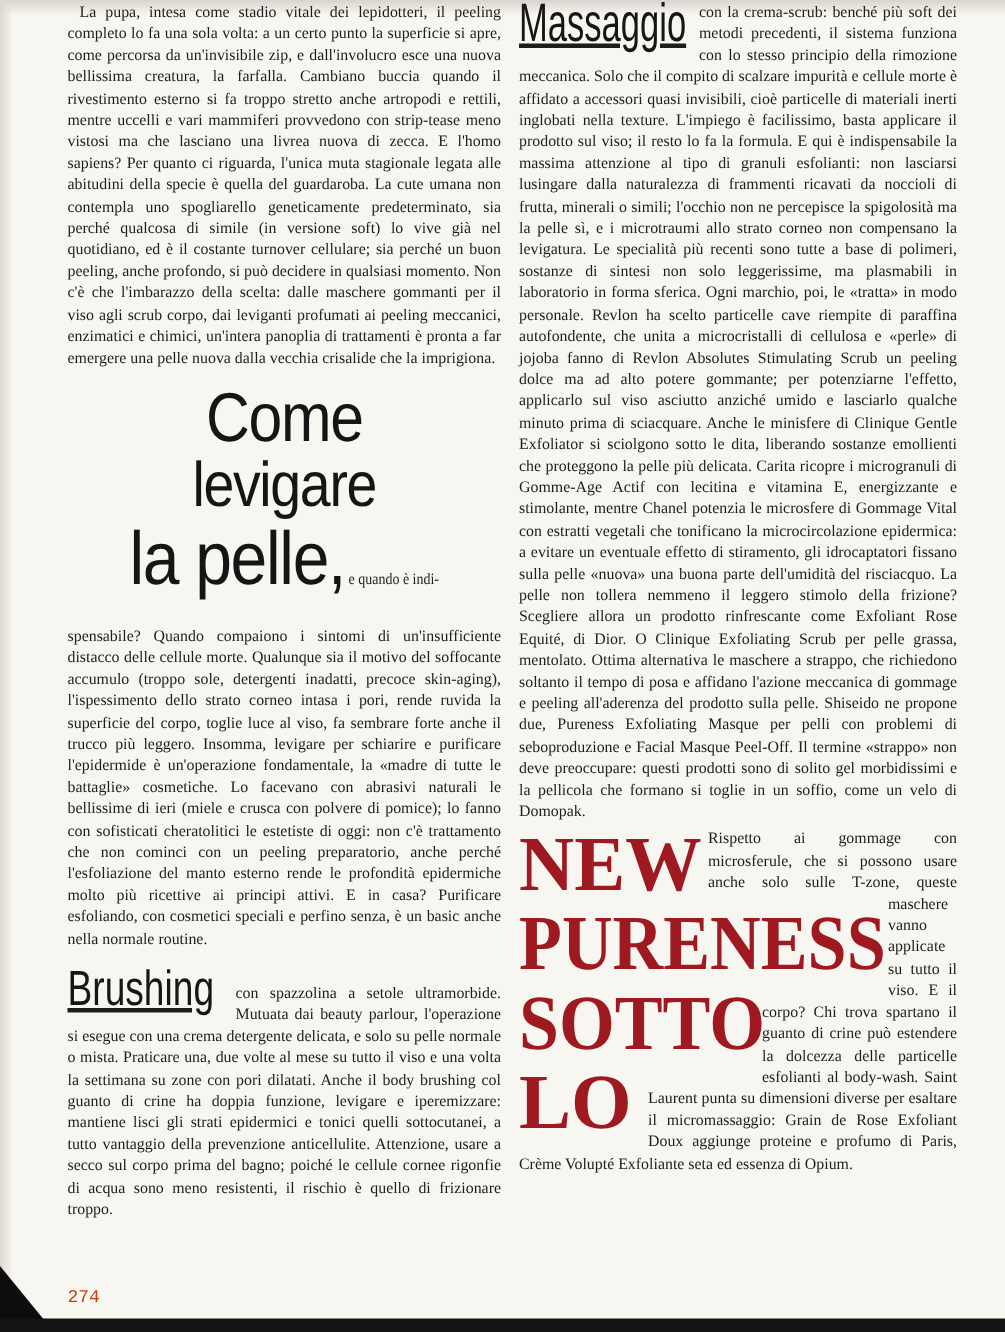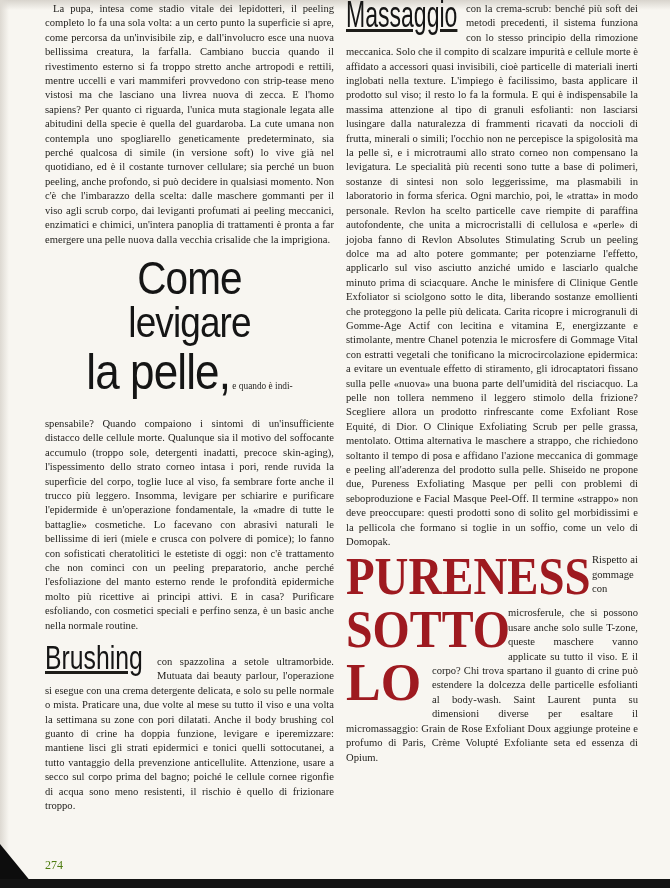--- a/index.html
+++ b/index.html
@@ -44,21 +44,21 @@
   .red-word .glyphs{display:block;font-weight:bold;font-size:52px;
     line-height:48px;color:#9e1a20;transform-origin:0 0;white-space:nowrap;
     font-family:"Liberation Serif", serif;}
   .rw-new{width:126px;}    .rw-new .glyphs{transform:scaleX(0.98);}
   .rw-pureness{width:246px;}.rw-pureness .glyphs{transform:scaleX(0.90);}
   .rw-sotto{width:162px;}  .rw-sotto .glyphs{transform:scaleX(0.92);}
   .rw-lo{width:86px;}      .rw-lo .glyphs{transform:scaleX(1);}
   .rw-scrub{width:160px;}  .rw-scrub .glyphs{transform:scaleX(0.90);}
   
   .page-number{position:absolute;left:45px;top:858px;font-size:12px;
-    color:#4d7c0f;}
+    color:#c2410c;font-family:Liberation Mono, monospace;}
   .bottom-bar{position:absolute;left:0;bottom:0;width:100%;height:9px;
     background:#141414;}
   .corner-triangle{position:absolute;left:0;bottom:0;width:36px;height:44px;
     background:#0d0d0d;clip-path:polygon(0 0,100% 100%,0 100%);}
 </style>
 </head>
 <body>
 
 <div class="sheet">
   <div class="edge-top"></div>
@@ -83,20 +83,23 @@
   </div>
 
   <div class="col col-right">
     <p class="para">
       <span class="float-head head-massaggio">
         <span class="cond">Massaggio</span>
       </span><span>con la crema-scrub: benché più soft dei metodi precedenti, il sistema funziona con lo stesso principio della rimozione meccanica. Solo che il compito di scalzare impurità e cellule morte è affidato a accessori quasi invisibili, cioè particelle di materiali inerti inglobati nella texture. L'impiego è facilissimo, basta applicare il prodotto sul viso; il resto lo fa la formula. E qui è indispensabile la massima attenzione al tipo di granuli esfolianti: non lasciarsi lusingare dalla naturalezza di frammenti ricavati da noccioli di frutta, minerali o simili; l'occhio non ne percepisce la spigolosità ma la pelle sì, e i microtraumi allo strato corneo non compensano la levigatura. Le specialità più recenti sono tutte a base di polimeri, sostanze di sintesi non solo leggerissime, ma plasmabili in laboratorio in forma sferica. Ogni marchio, poi, le «tratta» in modo personale. Revlon ha scelto particelle cave riempite di paraffina autofondente, che unita a microcristalli di cellulosa e «perle» di jojoba fanno di Revlon Absolutes Stimulating Scrub un peeling dolce ma ad alto potere gommante; per potenziarne l'effetto, applicarlo sul viso asciutto anziché umido e lasciarlo qualche minuto prima di sciacquare. Anche le minisfere di Clinique Gentle Exfoliator si sciolgono sotto le dita, liberando sostanze emollienti che proteggono la pelle più delicata. Carita ricopre i microgranuli di Gomme-Age Actif con lecitina e vitamina E, energizzante e stimolante, mentre Chanel potenzia le microsfere di Gommage Vital con estratti vegetali che tonificano la microcircolazione epidermica: a evitare un eventuale effetto di stiramento, gli idrocaptatori fissano sulla pelle «nuova» una buona parte dell'umidità del risciacquo. La pelle non tollera nemmeno il leggero stimolo della frizione? Scegliere allora un prodotto rinfrescante come Exfoliant Rose Equité, di Dior. O Clinique Exfoliating Scrub per pelle grassa, mentolato. Ottima alternativa le maschere a strappo, che richiedono soltanto il tempo di posa e affidano l'azione meccanica di gommage e peeling all'aderenza del prodotto sulla pelle. Shiseido ne propone due, Pureness Exfoliating Masque per pelli con problemi di seboproduzione e Facial Masque Peel-Off. Il termine «strappo» non deve preoccupare: questi prodotti sono di solito gel morbidissimi e la pellicola che formano si toglie in un soffio, come un velo di Domopak.</span>
     </p>
 
     <div class="wrap-section">
+      <span class="red-word rw-new">
+        <span class="glyphs">NEW</span>
+      </span>
       <span class="red-word rw-pureness">
         <span class="glyphs">PURENESS</span>
       </span>
       <span class="red-word rw-sotto">
         <span class="glyphs">SOTTO</span>
       </span>
       <span class="red-word rw-lo">
         <span class="glyphs">LO</span>
       </span>
       <span>Rispetto ai gommage con microsferule, che si possono usare anche solo sulle T-zone, queste maschere vanno applicate su tutto il viso. E il corpo? Chi trova spartano il guanto di crine può estendere la dolcezza delle particelle esfolianti al body-wash. Saint Laurent punta su dimensioni diverse per esaltare il micromassaggio: Grain de Rose Exfoliant Doux aggiunge proteine e profumo di Paris, Crème Volupté Exfoliante seta ed essenza di Opium.</span>

